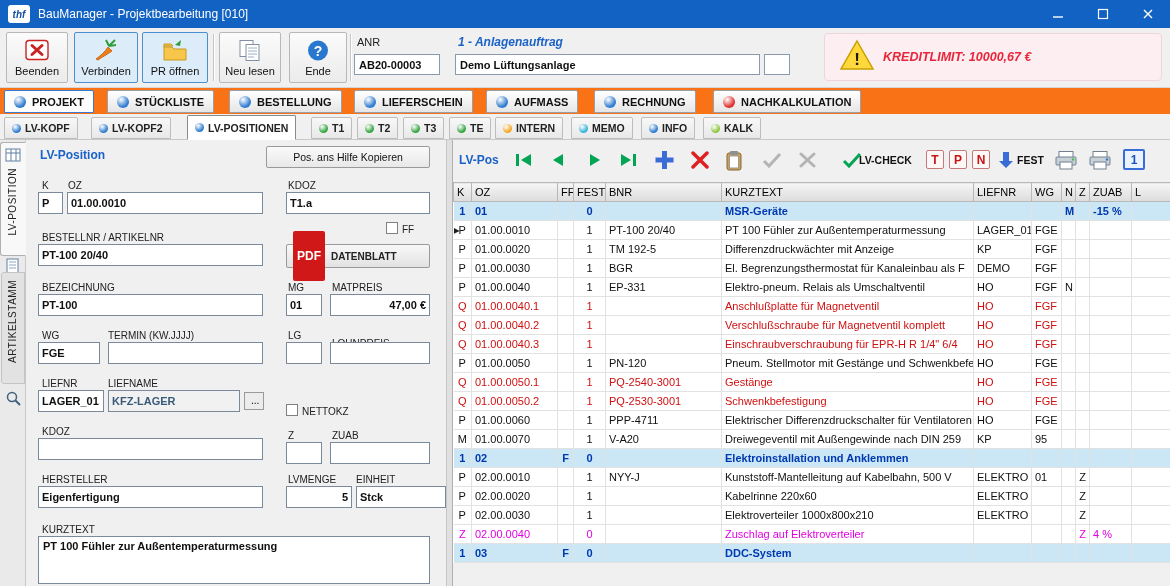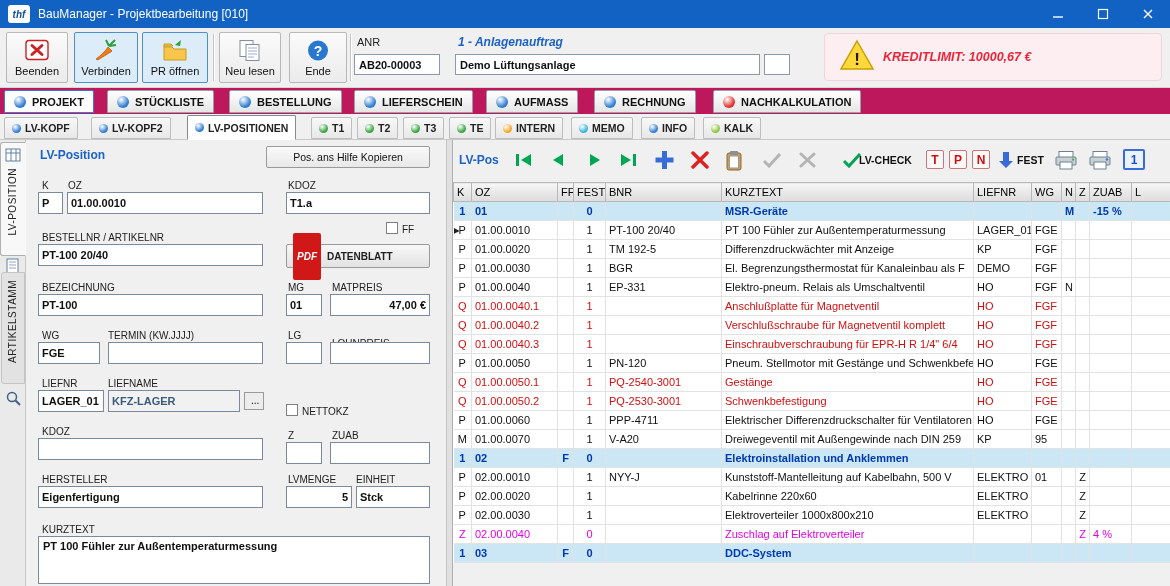--- a/index.html
+++ b/index.html
@@ -22,21 +22,21 @@
   .tbtn.hl{border:1px solid #4a90d0;background:#ddecf9;}
   .tlabel{font-size:11px;color:#111;}
   .vsep{position:absolute;top:6px;height:47px;width:0;border-left:1px solid #c6c6c6;border-right:1px solid #fff;}
   .flabel{position:absolute;font-size:11px;color:#222;}
   .tfield{position:absolute;height:21px;border:1px solid #8a9aaa;background:#fff;font:bold 11px "Liberation Sans",sans-serif;padding:0 4px;color:#101010;}
   .ordertype{position:absolute;font-size:12px;font-weight:bold;font-style:italic;color:#1b62c8;}
   .warnbox{position:absolute;left:824px;top:5px;width:338px;height:48px;background:#fceef1;border:1px solid #f0d4dd;border-radius:4px;display:flex;align-items:center;}
   .warntext{margin-left:8px;color:#e8263c;font-size:12.5px;font-weight:bold;font-style:italic;}
 
   
-  .maintabs{position:absolute;left:0;top:88px;width:100%;height:26px;background:#be185d;}
+  .maintabs{position:absolute;left:0;top:88px;width:100%;height:26px;background:#f97316;}
   .mtab{position:absolute;top:2px;height:23px;border:1px solid #9aa0a8;background:linear-gradient(#ffffff,#e6e6e6);
         display:flex;align-items:center;gap:6px;padding:0 9px;font-size:11px;font-weight:bold;color:#111;border-radius:2px 2px 0 0;}
   .mtab.active{border:1px solid #3a7bd5;background:#fdfdfd;}
   .sphere{width:12px;height:12px;border-radius:50%;background:#2f7cd0;flex:0 0 auto;}
 
   
   .subtabs{position:absolute;left:0;top:114px;width:100%;height:26px;background:#f0f0f0;border-bottom:1px solid #c9c9c9;}
   .stab{position:absolute;top:3px;height:22px;display:flex;align-items:center;gap:4px;padding:0 7px;font-size:10.5px;font-weight:bold;color:#222;
         border:1px solid #bdbdbd;background:linear-gradient(#f8f8f8,#e8e8e8);border-radius:2px 2px 0 0;}
   .stab.active{top:1px;height:25px;background:#fff;border-color:#8a8a8a;border-bottom:1px solid #fff;}
@@ -54,21 +54,21 @@
   .ptitle{position:absolute;left:14px;top:8px;font-size:12px;font-weight:bold;color:#1b62c8;}
   .copybtn{position:absolute;left:240px;top:6px;width:164px;height:22px;border:1px solid #9a9a9a;background:linear-gradient(#fafafa,#e8e8e8);
            font-size:10.5px;border-radius:2px;color:#111;}
   .lbl{position:absolute;font-size:10px;color:#202020;white-space:nowrap;}
   .fld{position:absolute;height:22px;background:#fff;border:1px solid #7a8a9a;font:bold 11px "Liberation Sans",sans-serif;padding:0 3px;color:#101010;}
   .fld.ra{text-align:right;}
   .fld.ro{background:#f1f1f1;color:#3a5a7a;}
   .cb{position:absolute;width:12px;height:12px;background:#fff;border:1px solid #808080;}
   .dbtn{position:absolute;left:260px;top:104px;width:144px;height:24px;display:flex;align-items:center;gap:6px;padding:0 6px;
         background:linear-gradient(#f8f8f8,#e2e2e2);border:1px solid #9a9a9a;border-radius:2px;font-size:10px;font-weight:bold;color:#222;}
-  .pdfchip{background:#d01818;color:#fff;font-size:10px;font-weight:bold;padding:18px 4px;border-radius:2px;font-style:italic;}
+  .pdfchip{background:#d01818;color:#fff;font-size:12px;font-weight:bold;padding:18px 4px;border-radius:2px;}
   .brbtn{position:absolute;left:218px;top:252px;width:20px;height:18px;border:1px solid #9a9a9a;background:#ececec;font-size:10px;line-height:10px;}
   .karea{position:absolute;left:12px;top:396px;width:392px;height:48px;background:#fff;border:1px solid #7a8a9a;
          font:bold 11px "Liberation Sans",sans-serif;padding:3px 4px;resize:none;color:#101010;}
 
   
   .splitter{position:absolute;left:446px;top:140px;width:6px;height:446px;background:#e0e0e0;border-left:1px solid #c6c6c6;}
   .gridpanel{position:absolute;left:452px;top:140px;width:718px;height:446px;background:#f0f0f0;border-left:1px solid #b0b0b0;overflow:hidden;}
   .gtitle{position:absolute;left:6px;top:13px;font-size:12px;font-weight:bold;color:#1b62c8;text-align:right;}
   .gico{position:absolute;top:9px;width:26px;height:22px;display:flex;align-items:center;justify-content:center;}
   .gtext{position:absolute;top:14px;font-size:10.5px;font-weight:bold;color:#111;white-space:nowrap;}
@@ -322,21 +322,21 @@
     <span class="lbl" style="left:262px;top:290px">Z</span>
     <span class="lbl" style="left:306px;top:290px">ZUAB</span>
     <input class="fld" style="left: 260px; top: 302px; width: 36px;" value="">
     <input class="fld" style="left: 304px; top: 302px; width: 100px;" value="">
 
     <span class="lbl" style="left:16px;top:334px">HERSTELLER</span>
     <input class="fld" style="left: 12px; top: 346px; width: 225px;" value="Eigenfertigung">
     <span class="lbl" style="left:262px;top:334px">LVMENGE</span>
     <span class="lbl" style="left:330px;top:334px">EINHEIT</span>
     <input class="fld ra" style="left: 260px; top: 346px; width: 66px;" value="5">
-    <input class="fld" style="left: 330px; top: 346px; width: 74px;" value="Stck">
+    <input class="fld" style="left: 330px; top: 346px; width: 90px;" value="Stck">
 
     <span class="lbl" style="left:16px;top:384px">KURZTEXT</span>
     <textarea class="karea" style="">PT 100 Fühler zur Außentemperaturmessung</textarea>
   </div>
 
   <div class="splitter"></div>
 
   <div class="gridpanel">
     <span class="gtitle">LV-Pos</span>
 

